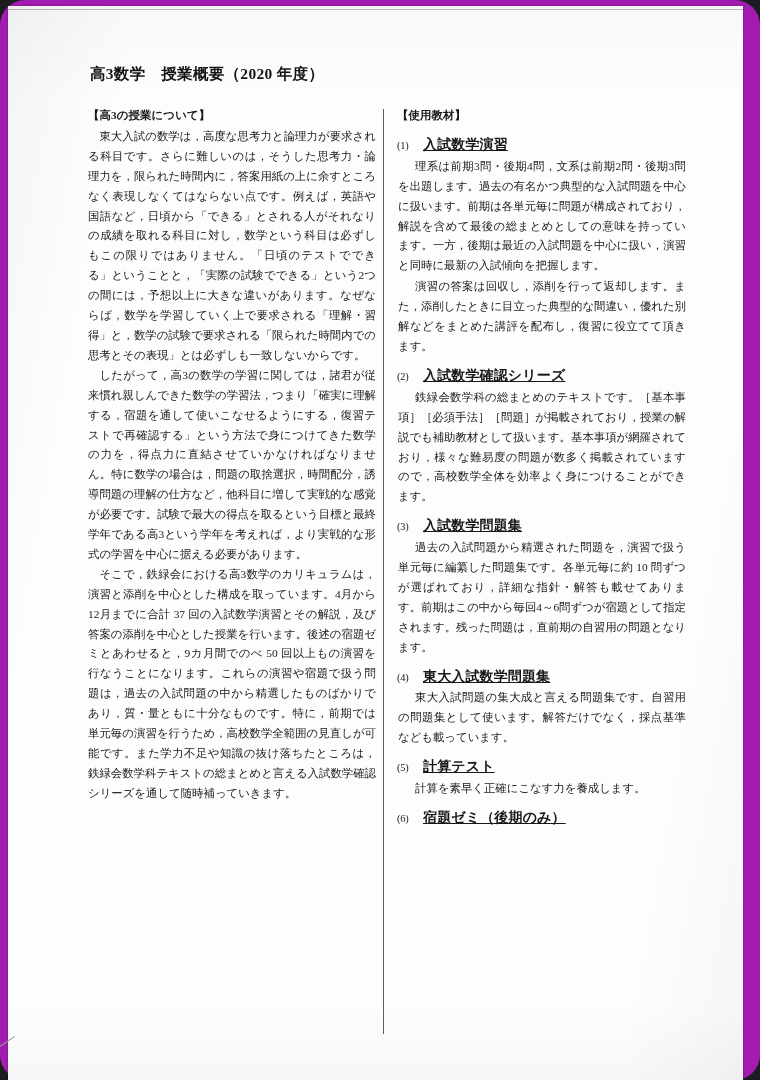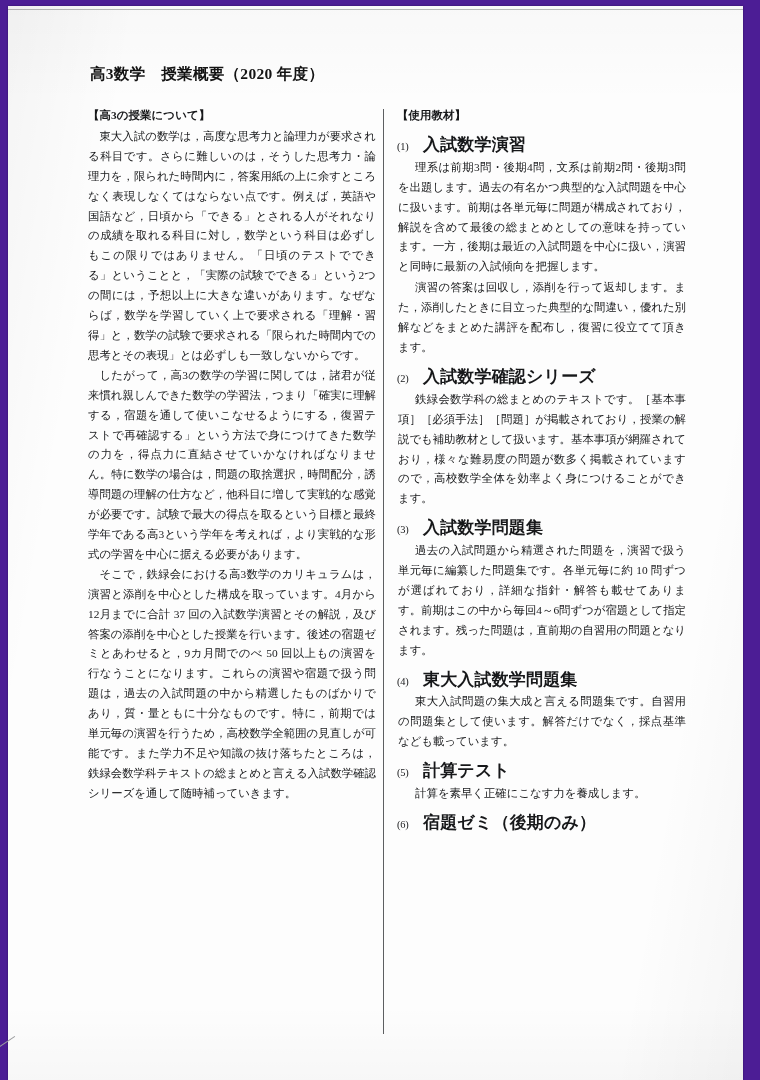--- a/index.html
+++ b/index.html
@@ -13,21 +13,22 @@
     height: 1080px;
     overflow: hidden;
     font-family: "Liberation Serif", "DejaVu Serif", serif;
   }
 
   
   #scan-frame {
     position: relative;
     width: 760px;
     height: 1080px;
-    background: #4c1d95;
+    background: #a21caf;
+    border-radius: 25px;
   }
 
   
   #paper {
     position: absolute;
     left: 8px;
     top: 6px;
     width: 735px;
     height: 1074px;
     background: #fdfdfd;
@@ -131,23 +132,24 @@
     margin-bottom: 1px;
   }
   .material-num {
     width: 26px;
     flex: 0 0 26px;
     font-size: 10.4px;
     font-weight: normal;
     letter-spacing: -0.02em;
   }
   .material-name {
-    font-size: 17px;
+    font-size: 14px;
     font-weight: bold;
     letter-spacing: 0.01em;
+    text-decoration: underline;
   }
   .material-body {
     margin: 1px;
     padding-left: 0;
     text-indent: 1.5em;
     text-align: justify;
     text-justify: inter-character;
   }
   .material-body + .material-body { text-indent: 1.5em; }
 </style>

